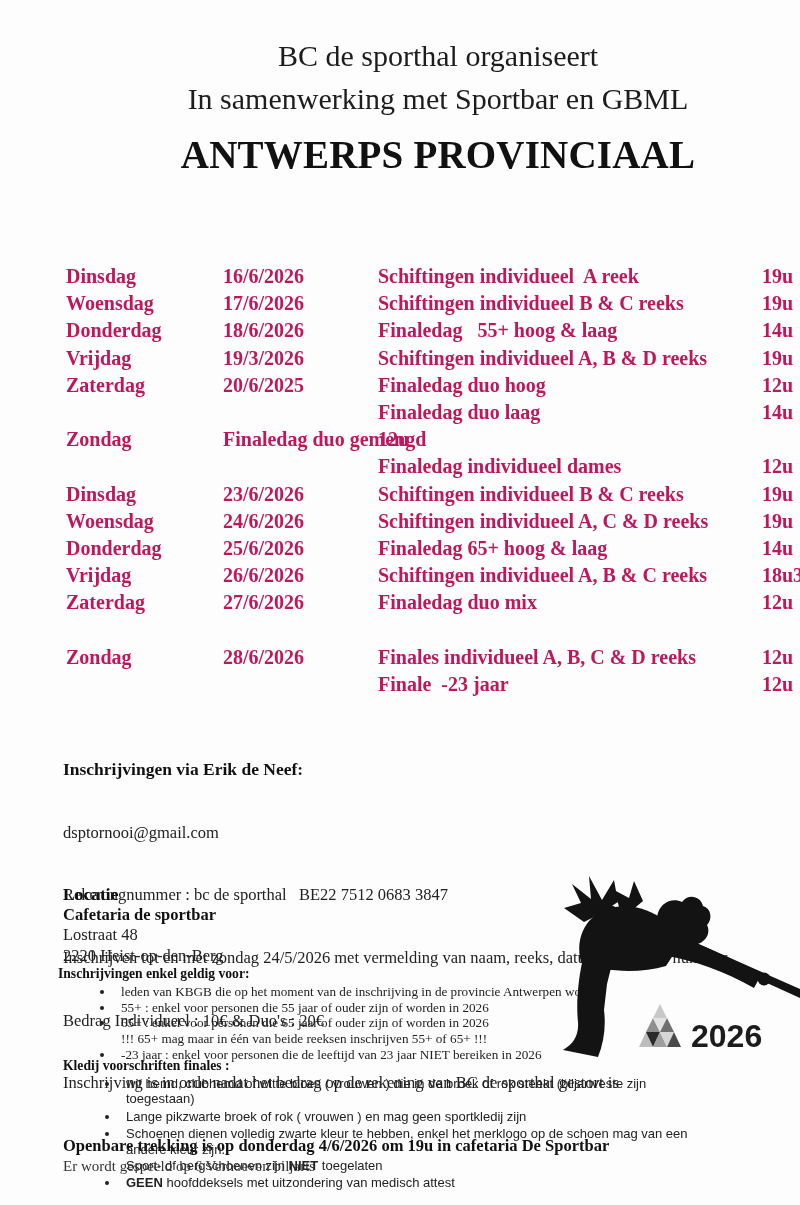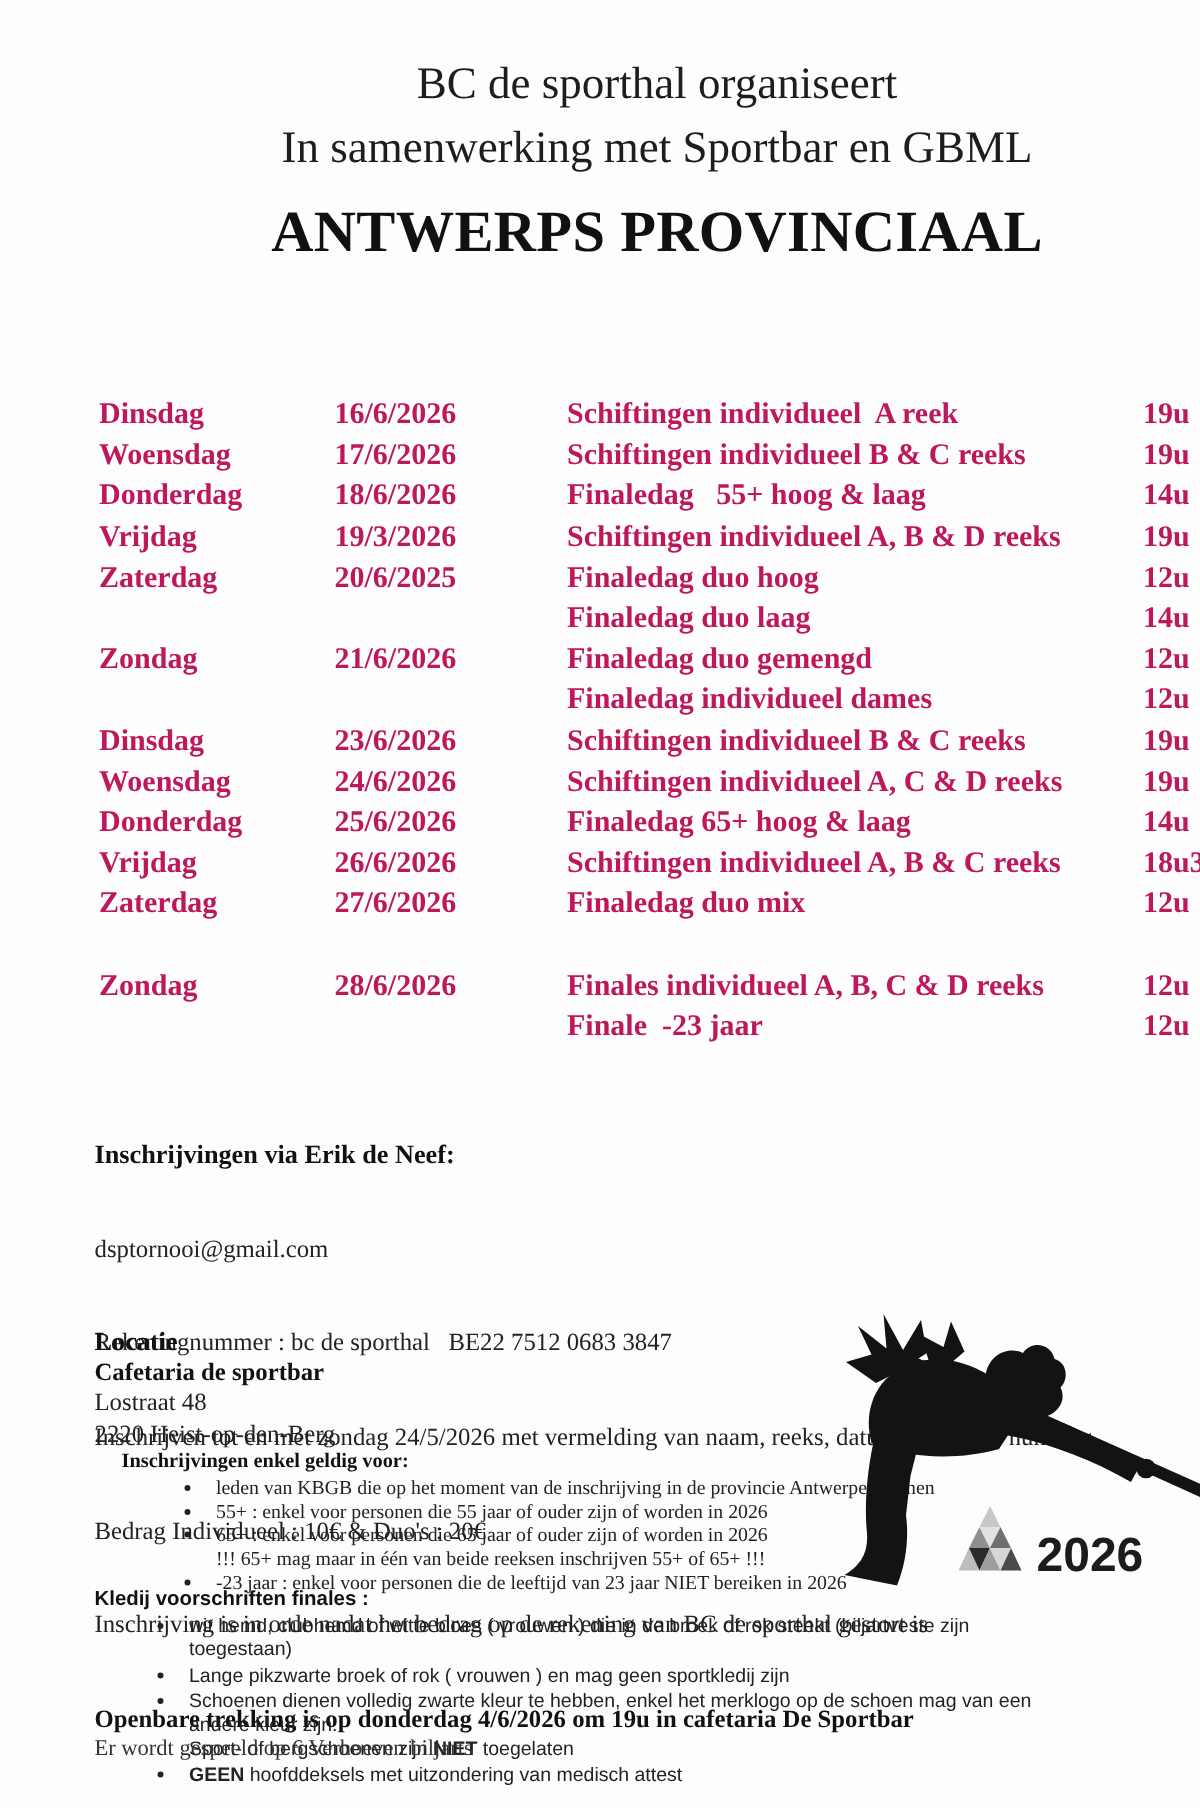--- a/index.html
+++ b/index.html
@@ -24,30 +24,30 @@
   
   #reg{top:717px;left:25px;font-size:16.5px;line-height:20.9px;white-space:pre-wrap;color:#222;}
   .h-underline{font-weight:bold;font-size:17.5px;color:#111;}
   .h-colon{font-weight:bold;font-size:17.5px;color:#111;}
   .bold-line{font-weight:bold;color:#111;}
 
   
   #loc{top:884px;left:25px;font-size:16.5px;line-height:20.5px;color:#222;}
 
   
-  #elig{top:966px;left:43px;font-size:13.2px;line-height:15.8px;width:580px;color:#222;}
+  #elig{top:966px;left:20px;font-size:13.2px;line-height:15.8px;width:580px;color:#222;}
   .small-head{font-weight:bold;font-size:13.6px;color:#111;margin-bottom:2px;}
   #elig ul,#dress ul{margin:0;padding-left:57px;}
   #elig li,#dress li{padding-left:6px;}
   .note{white-space:pre-wrap;}
 
   
   #dress{top:1058px;left:25px;font-size:13px;line-height:15.6px;width:640px;color:#222;
          font-family:"Liberation Sans", sans-serif;}
-  #dress .small-head{font-family:Liberation Sans, sans-serif;}
+  #dress .small-head{font-family:Liberation Serif, serif;}
   #dress li{margin-bottom:2px;}
 
   
   #footer{top:1158px;left:25px;font-size:15px;color:#333;}
 
   
   #graphic{top:872px;left:488px;width:312px;height:192px;}
 </style>
 </head>
 <body>
@@ -73,21 +73,21 @@
   <div class="srow">
     <span>Vrijdag</span><span>19/3/2026</span><span>Schiftingen individueel A, B &amp; D reeks</span><span>19u</span>
   </div>
   <div class="srow">
     <span>Zaterdag</span><span>20/6/2025</span><span>Finaledag duo hoog</span><span>12u</span>
   </div>
   <div class="srow">
     <span></span><span></span><span>Finaledag duo laag</span><span>14u</span>
   </div>
   <div class="srow">
-    <span>Zondag</span><span>21/6/2026</span><span>Finaledag duo gemengd</span><span>12u</span>
+    <span>Zondag</span><span>Finaledag duo gemengd</span><span>12u</span>
   </div>
   <div class="srow">
     <span></span><span></span><span>Finaledag individueel dames</span><span>12u</span>
   </div>
   <div class="srow">
     <span>Dinsdag</span><span>23/6/2026</span><span>Schiftingen individueel B &amp; C reeks</span><span>19u</span>
   </div>
   <div class="srow">
     <span>Woensdag</span><span>24/6/2026</span><span>Schiftingen individueel A, C &amp; D reeks</span><span>19u</span>
   </div>

